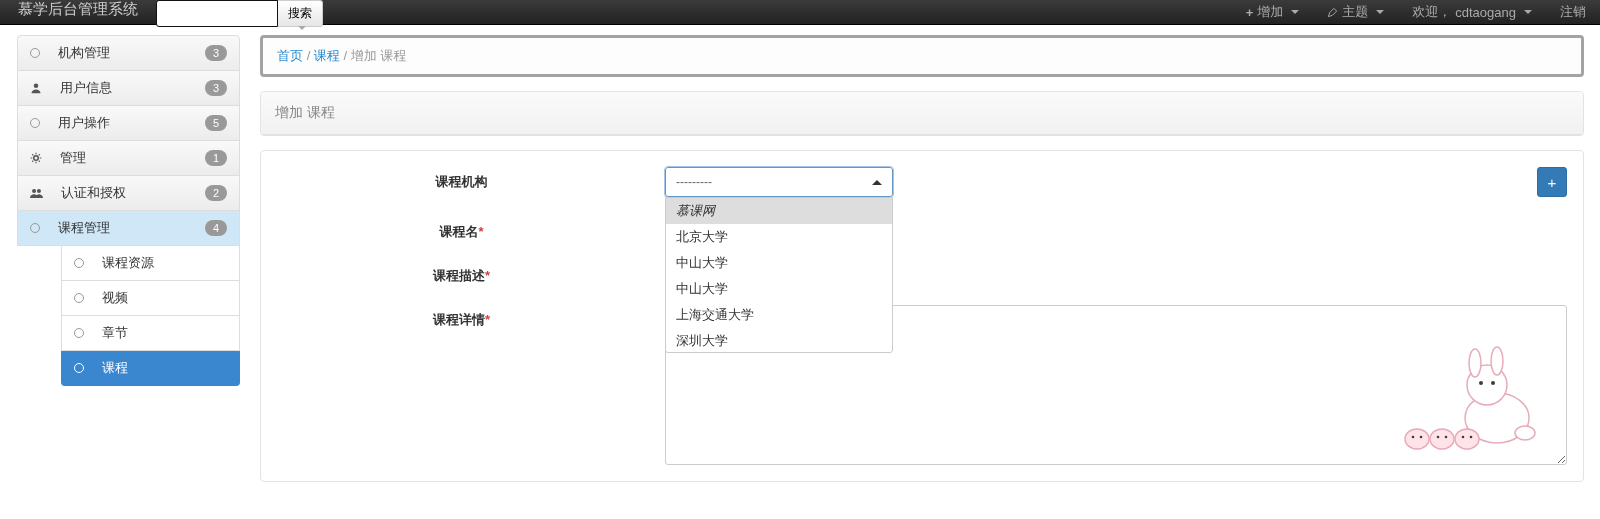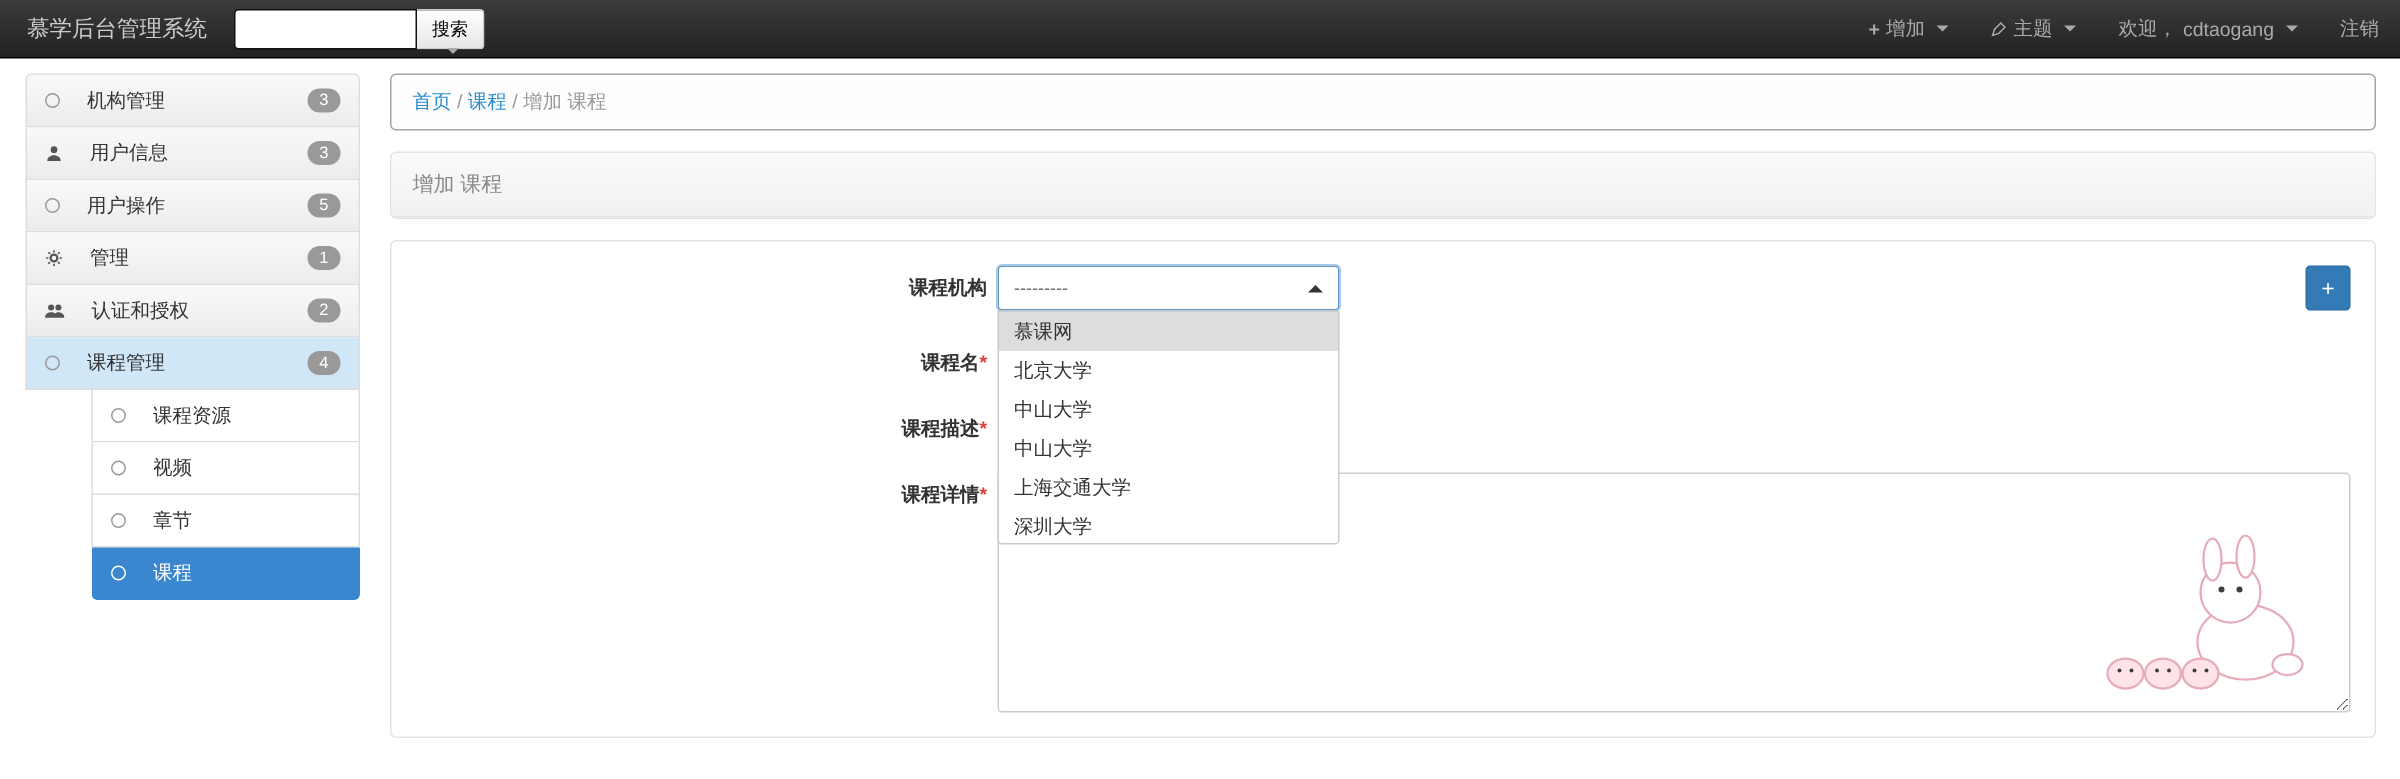--- a/index.html
+++ b/index.html
@@ -1,51 +1,51 @@
 <!DOCTYPE html>
 <html><head>
 <meta charset="utf-8">
 <style>
   * { box-sizing: border-box; margin:0; padding:0; }
   body { font-family: "Helvetica Neue", Helvetica, Arial, "Microsoft YaHei", sans-serif; font-size:13px; color:#333; background:#fff; }
-  .topbar { background:linear-gradient(#3b3b3b,#222); height:39px; border-bottom:1px solid #000; display:flex; align-items:center; color:#999; }
+  .topbar { background:linear-gradient(#3b3b3b,#222); height:25px; border-bottom:1px solid #000; display:flex; color:#999; }
   .brand { color:#ccc; font-size:15px; padding:0 18px; }
   .search-wrap { display:flex; }
   .search-input { width:122px; height:27px; padding:4px 6px; border:1px solid #111; background:#fff; font-size:13px; border-radius:3px 0 0 3px; }
   .search-btn { height:27px; padding:0 10px; border:1px solid #ccc; border-left:none; background:linear-gradient(#fff,#e6e6e6); font-size:12px; cursor:pointer; display:flex; align-items:center; gap:4px; border-radius:0 3px 3px 0;flex-direction:column;}
   .top-right { margin-left:auto; display:flex; align-items:center; height:100%; }
   .top-link { color:#aaa; padding:0 14px; height:38px; display:flex; align-items:center; gap:4px; cursor:pointer; font-size:13px;}
   .layout { display:flex; }
   .sidebar { width:250px; padding:10px 10px 10px 17px; }
   .side-item { display:flex; align-items:center; justify-content:space-between; padding:8px 12px; border:1px solid #ddd; font-size:13px; cursor:pointer; color:#333; background:linear-gradient(#f9f9f9,#ececec); border-top:none;}
   .side-item:first-child{border-top:1px solid #ddd; border-radius:4px 4px 0 0;}
   .side-item.sub{ background:#fff;margin-left:44px;}
   .side-item.selected{ background:#3a87d0; border-color:#3a87d0; color:#fff;}
   .side-item.active-light{ background:#cfe7f7;}
   .side-item .lbl{display:flex;align-items:center;gap:18px;}
   .side-item:last-child{border-radius:0 0 4px 4px;}
   .badge { background:#999; color:#fff; border-radius:9px; padding:1px 8px; font-size:11px; min-width:10px; text-align:center; line-height:14px;}
   .circ{display:inline-block;width:10px;height:10px;border:1.5px solid #999;border-radius:50%;}
   .side-item.selected .circ{border-color:#fff;}
   .main { flex:1; padding:10px 16px 10px 10px; }
-  .breadcrumb { border:1px solid #a3a3a3; background:#fdfdfd; padding:9px 14px; border-radius:4px; font-size:13px; color:#999;}
+  .breadcrumb { border:3px solid #a3a3a3; background:#fdfdfd; padding:9px 14px; border-radius:4px; font-size:13px; color:#999;}
   .breadcrumb a{color:#2a8ccd; text-decoration:none;}
   .panel{ border:1px solid #e3e3e3; border-radius:4px; margin-top:14px;}
   .panel-head{ padding:12px 14px; color:#888; font-size:14px; background:linear-gradient(#fafafa,#f1f1f1); border-bottom:1px solid #e3e3e3; border-radius:4px 4px 0 0;}
   .form{ border:1px solid #e3e3e3; border-radius:4px; margin-top:14px; padding:16px 16px 16px 4px;}
   .form-row{ display:flex; align-items:flex-start; margin-bottom:20px; }
-  .form-label{ width:400px; text-align:right; font-size:13px; color:#333; padding:6px 7px 0 0; font-weight:bold;}
+  .form-label{ width:400px; text-align:center; font-size:13px; color:#333; padding:6px 7px 0 0; font-weight:bold;}
   .req{color:#d43f3a;}
   .field-wrap{position:relative;}
   .select-box{ width:228px; height:30px; border:1px solid #6496c4; background:#fff; border-radius:3px; display:flex; align-items:center; justify-content:space-between; padding:0 10px; font-size:12px; color:#666; cursor:pointer; outline:1px solid #a5c5e8;}
   .tri{width:0;height:0;border-left:5px solid transparent;border-right:5px solid transparent;border-bottom:5px solid #333;}
   .dropdown{ position:absolute; top:30px; left:0; width:228px; background:#fff; border:1px solid #ccc; border-radius:0 0 3px 3px; z-index:5; }
   .dd-scroll{ max-height:154px; overflow-y:scroll;}
   .dd-item{ padding:4px 10px; font-size:13px; cursor:pointer;}
-  .dd-item.highlight{ background:#ddd;}
+  .dd-item.highlight{ background:#ddd;font-style:italic;}
   .add-btn{ width:30px;height:30px; background:#337ab7; border-radius:3px; color:#fff; display:flex; align-items:center; justify-content:center; font-size:15px; cursor:pointer; border:1px solid #2e6da4;}
   .textarea{ width:100%; height:160px; border:1px solid #ccc; border-radius:3px; padding:6px; font-family:inherit; font-size:13px; resize:both;}
   .grow{flex:1; display:flex; gap:10px;}
   .flexgrow{flex:1;}
   .caret-sm{display:inline-block;width:0;height:0;border-left:4px solid transparent;border-right:4px solid transparent;border-top:4px solid #aaa;margin-left:4px;vertical-align:middle;}
   svg{display:block;}
   .corner-art{position:absolute; right:20px; bottom:12px; opacity:0.95;}
 </style>
 </head>
 <body>

